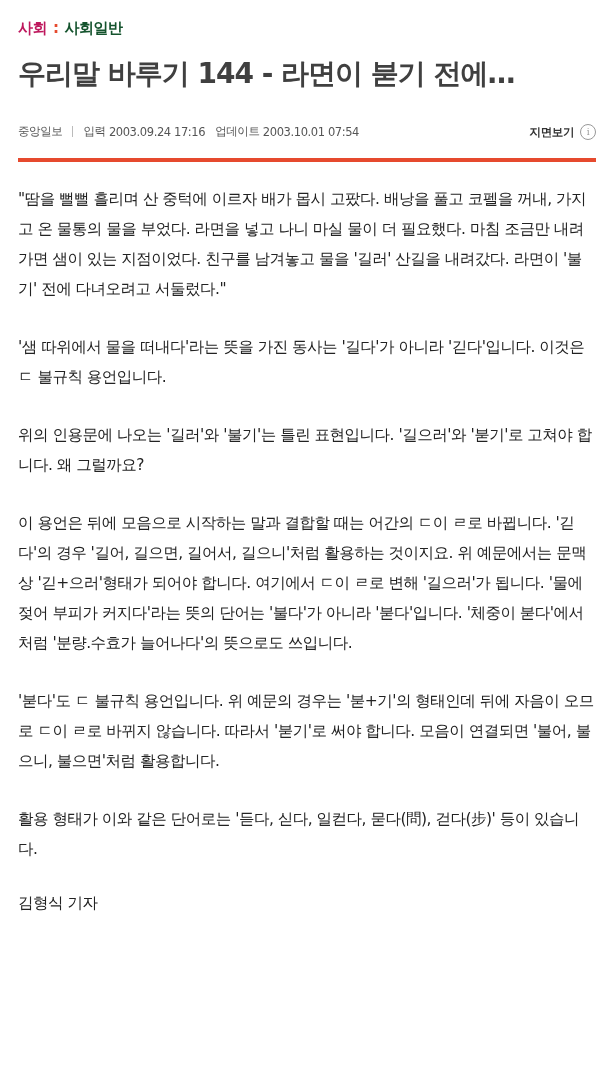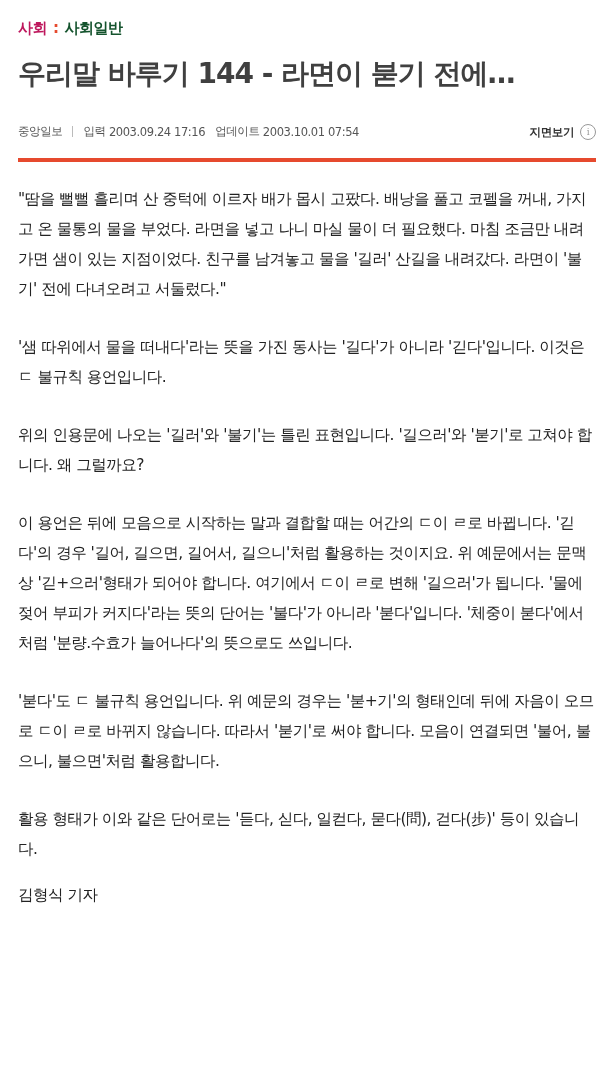--- a/index.html
+++ b/index.html
@@ -102,21 +102,21 @@
       color: #222222;
       letter-spacing: -0.5px;
     }
     .article p {
       margin: 0 0 28px 0;
     }
     .article p.last {
       margin-bottom: 16px;
     }
     .byline {
-      margin-top: 16px;
+      margin-top: 24px;
       font-size: 15.5px;
       line-height: 30px;
       color: #222222;
       letter-spacing: -0.5px;
     }
   </style>
 </head>
 <body>
 
 <div class="wrap">

